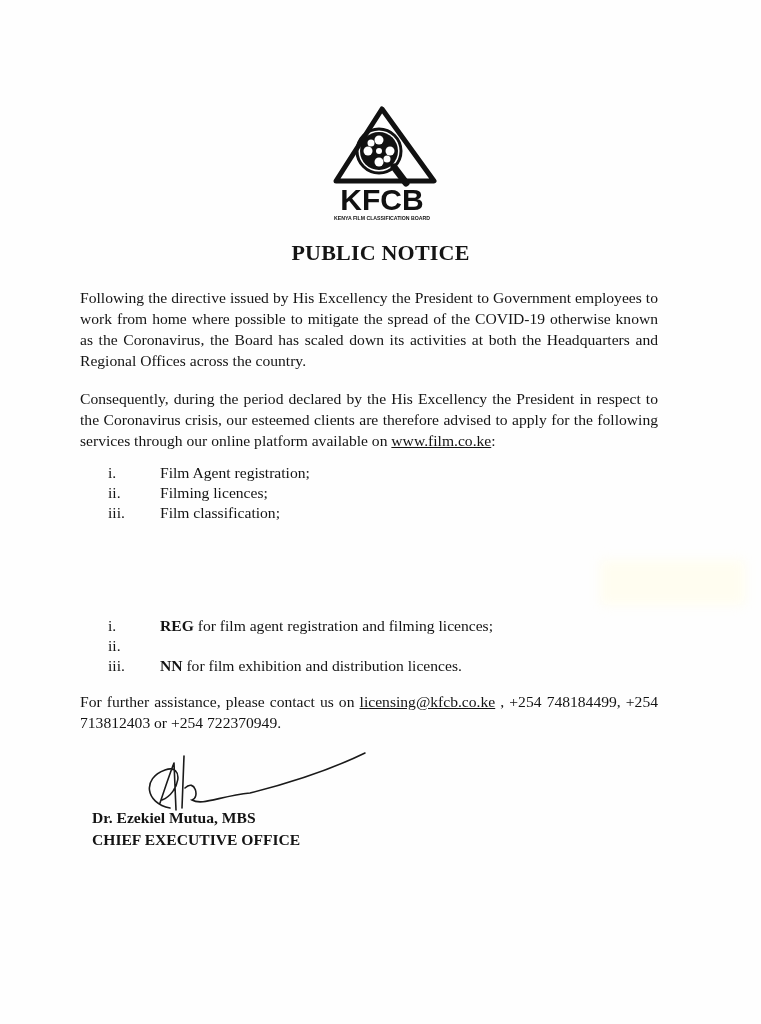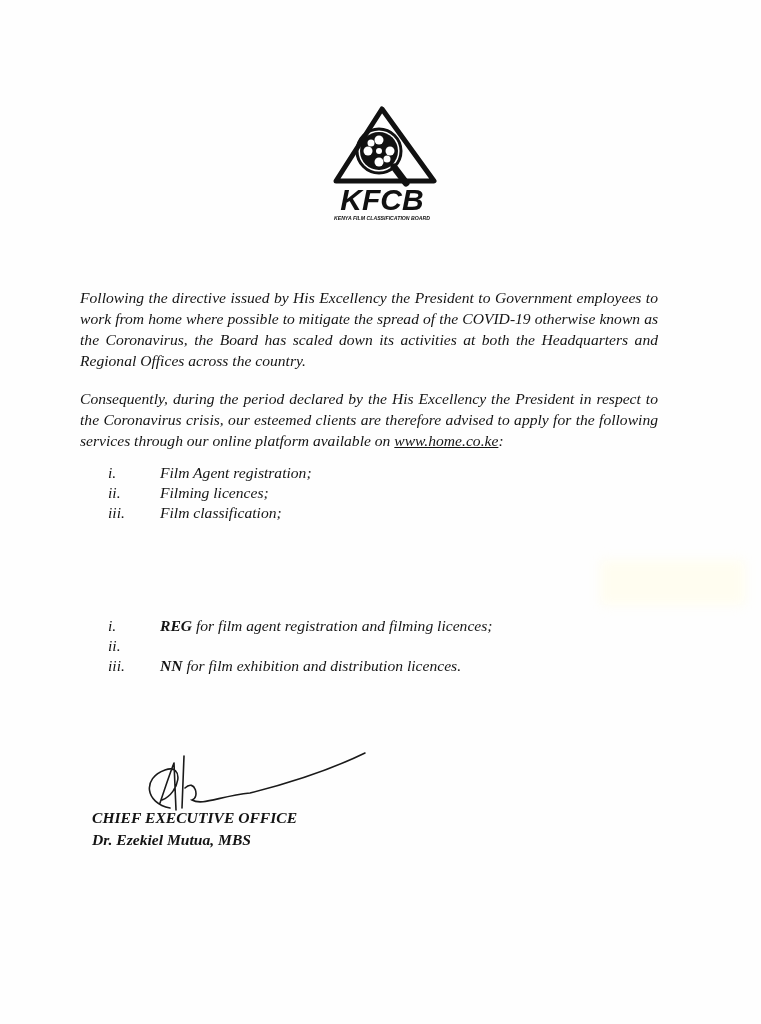--- a/index.html
+++ b/index.html
@@ -3,21 +3,21 @@
 <meta charset="utf-8">
 <style>
   html, body { margin: 0; padding: 0; }
   body {
     width: 761px; height: 1024px; overflow: hidden;
     background: #fefefe;
     font-family: "Liberation Serif", "DejaVu Serif", serif;
     color: #141414;
     position: relative;
   }
-  .page { position: absolute; left: 0; top: 0; width: 761px; height: 1024px; font-style: italic; }
+  .page { position: absolute; left: 0; top: 0; width: 761px; height: 1024px; }
   .tint {
     position: absolute; left: 600px; top: 560px; width: 145px; height: 45px;
     background: #fffdf0; filter: blur(6px);
   }
   .logo { position: absolute; left: 322px; top: 103px; width: 120px; height: 122px; }
   .title {
     position: absolute; left: 0; width: 761px; top: 240px;
     text-align: center; font-weight: bold; font-size: 22px; letter-spacing: 0.2px;
   }
   .para {
@@ -58,25 +58,26 @@
       <circle cx="68" cy="48" r="4.5" fill="#fff"></circle>
       <circle cx="49" cy="40" r="3.5" fill="#fff"></circle>
       <circle cx="65" cy="56" r="3.5" fill="#fff"></circle>
       <circle cx="57" cy="48" r="22" fill="none" stroke="#111" stroke-width="3"></circle>
       <line x1="72" y1="64" x2="84" y2="80" stroke="#111" stroke-width="7" stroke-linecap="round"></line>
       <text x="60" y="107" text-anchor="middle" font-family="Liberation Sans, sans-serif" font-weight="bold" font-size="30" fill="#111">KFCB</text>
       <text x="60" y="117" text-anchor="middle" font-family="Liberation Sans, sans-serif" font-weight="bold" font-size="5.2" fill="#111">KENYA FILM CLASSIFICATION BOARD</text>
     </svg>
   </div>
 
+  <div class="title">PUBLIC NOTICE</div>
 
   <p class="para p1" style="margin:0">Following the directive issued by His Excellency the President to Government employees to work from home where possible to mitigate the spread of the COVID-19 otherwise known as the Coronavirus, the Board has scaled down its activities at both the Headquarters and Regional Offices across the country.</p>
 
   <p class="para p2" style="margin:0">
-    <span>Consequently, during the period declared by the His Excellency the President in respect to the Coronavirus crisis, our esteemed clients are therefore advised to apply for the following services through our online platform available on </span><span class="u">www.home.co.ke</span><span>:</span>
+    <span>Consequently, during the period declared by the His Excellency the President in respect to the Coronavirus crisis, our esteemed clients are therefore advised to apply for the following services through our online platform available on </span><span class="u">www.film.co.ke</span><span>:</span>
   </p>
 
   <ul class="list l1">
     <li>
         <span class="num">i.</span>
         <span>Film Agent registration;</span>
       </li>
     <li>
         <span class="num">ii.</span>
         <span>Filming licences;</span>
@@ -95,22 +96,25 @@
       </li>
     <li>
         <span class="num">ii.</span>
       </li>
     <li>
         <span class="num">iii.</span>
         <span><b>NN</b><span> for film exhibition and distribution licences.</span></span>
       </li>
   </ul>
 
+  <p class="para p4" style="margin:0">
+    <span>For further assistance, please contact us on </span><span class="u">licensing@kfcb.co.ke</span><span> , +254 748184499, +254 713812403 or +254 722370949.</span>
+  </p>
 
   <svg class="sig" viewBox="0 0 230 70">
     <path d="M30 60 C 5 55, 2 30, 25 22 C 45 15, 40 45, 22 52 M20 55 C 25 40, 30 25, 34 15 M34 15 L36 62 M44 8 L42 60 M45 40 C 55 30, 60 50, 52 52 C 62 58, 80 48, 110 45 C 150 35, 190 22, 225 5" fill="none" stroke="#1a1a1a" stroke-width="1.6" stroke-linecap="round"></path>
   </svg>
 
   <div class="signame">
+    <div>Dr. Ezekiel Mutua, MBS</div>
     <div>CHIEF EXECUTIVE OFFICE</div>
-    <div>Dr. Ezekiel Mutua, MBS</div>
   </div>
 </div>
 
 </body></html>

